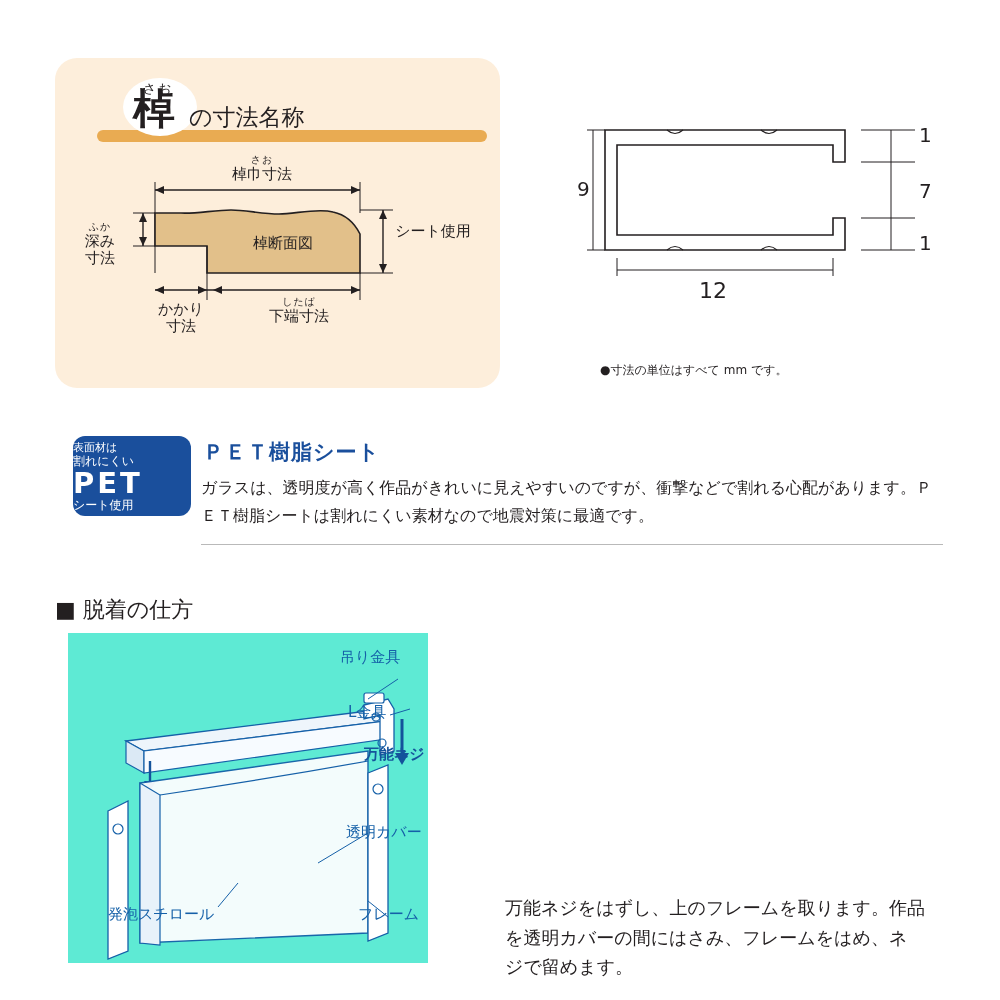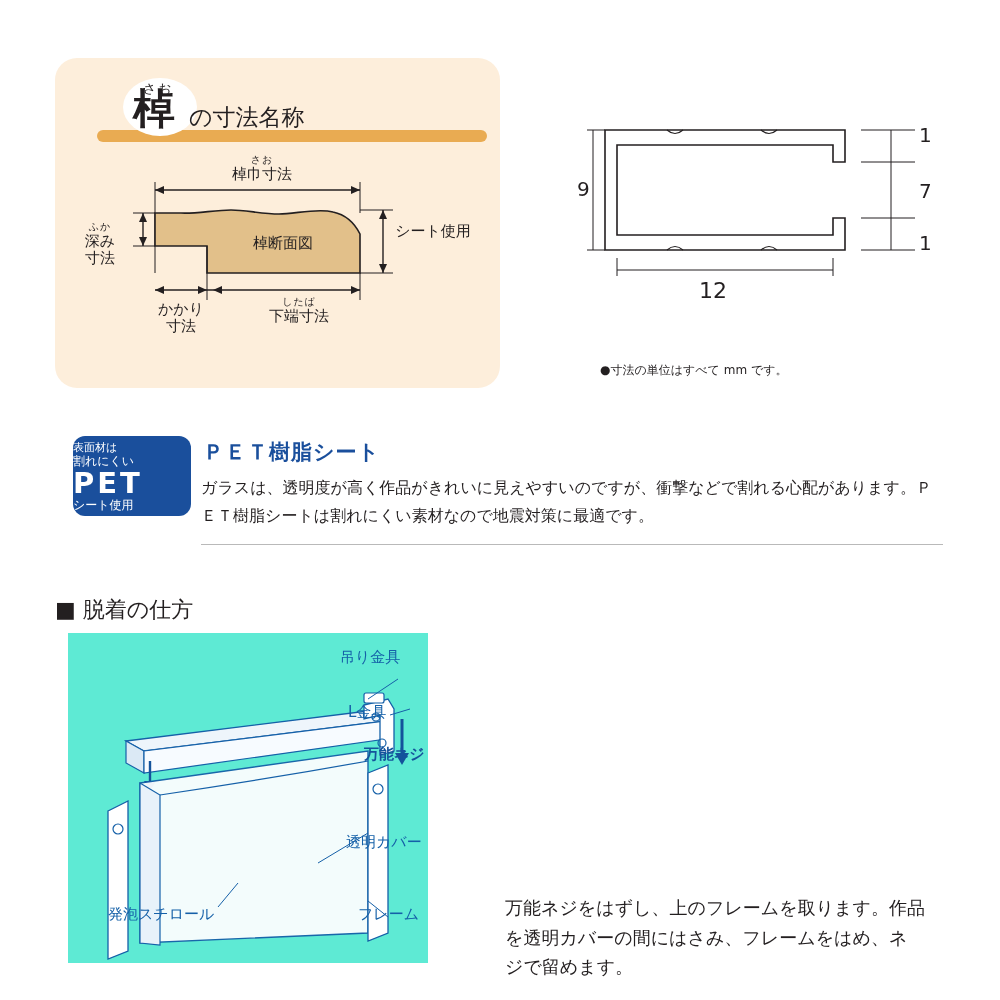--- a/index.html
+++ b/index.html
@@ -372,18 +372,18 @@
     <line x1="300" y1="66" x2="330" y2="46" stroke="#1560a8" stroke-width="1"></line>
     <line x1="322" y1="82" x2="342" y2="76" stroke="#1560a8" stroke-width="1"></line>
     <line x1="250" y1="230" x2="300" y2="200" stroke="#1560a8" stroke-width="1"></line>
     <line x1="170" y1="250" x2="150" y2="274" stroke="#1560a8" stroke-width="1"></line>
     <line x1="300" y1="268" x2="320" y2="284" stroke="#1560a8" stroke-width="1"></line>
   </svg>
 
   <div class="fig-lbl" style="left:272px; top:15px;">吊り金具</div>
   <div class="fig-lbl" style="left:280px; top:70px;">L金具</div>
   <div class="fig-lbl bold" style="left:296px; top:112px;">万能ネジ</div>
-  <div class="fig-lbl" style="left:278px; top:200px;">透明カバー</div>
+  <div class="fig-lbl" style="left:278px; top:190px;">透明カバー</div>
   <div class="fig-lbl" style="left:40px; top:272px;text-align:center;">発泡スチロール</div>
   <div class="fig-lbl" style="left:290px; top:272px;">フレーム</div>
 </div>
 
 <div id="howto-text">万能ネジをはずし、上のフレームを取ります。作品を透明カバーの間にはさみ、フレームをはめ、ネジで留めます。</div>
 
 </body></html>

